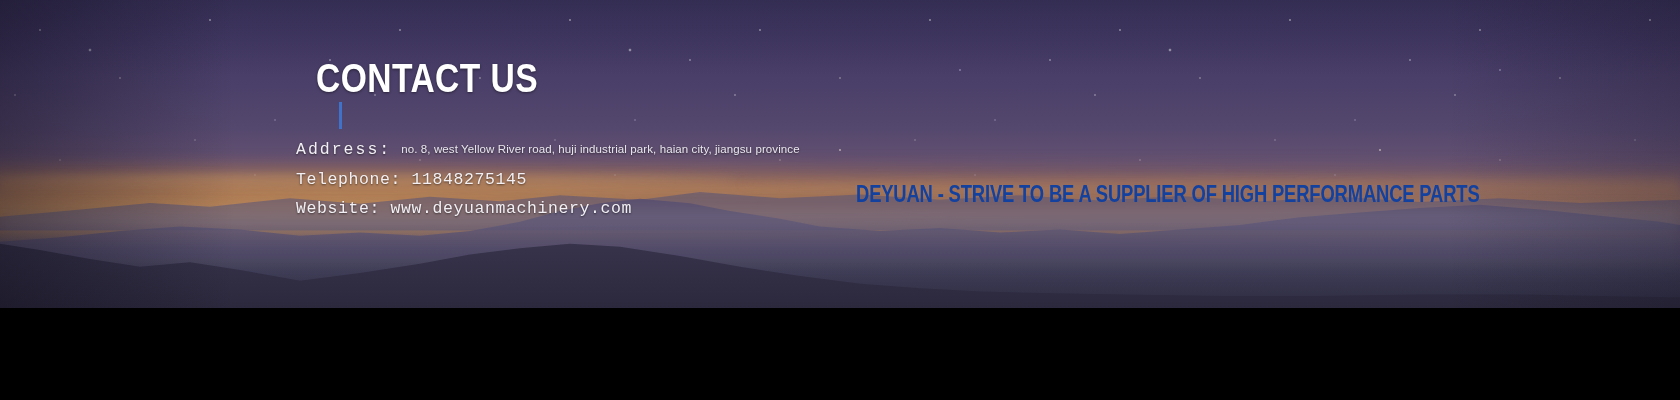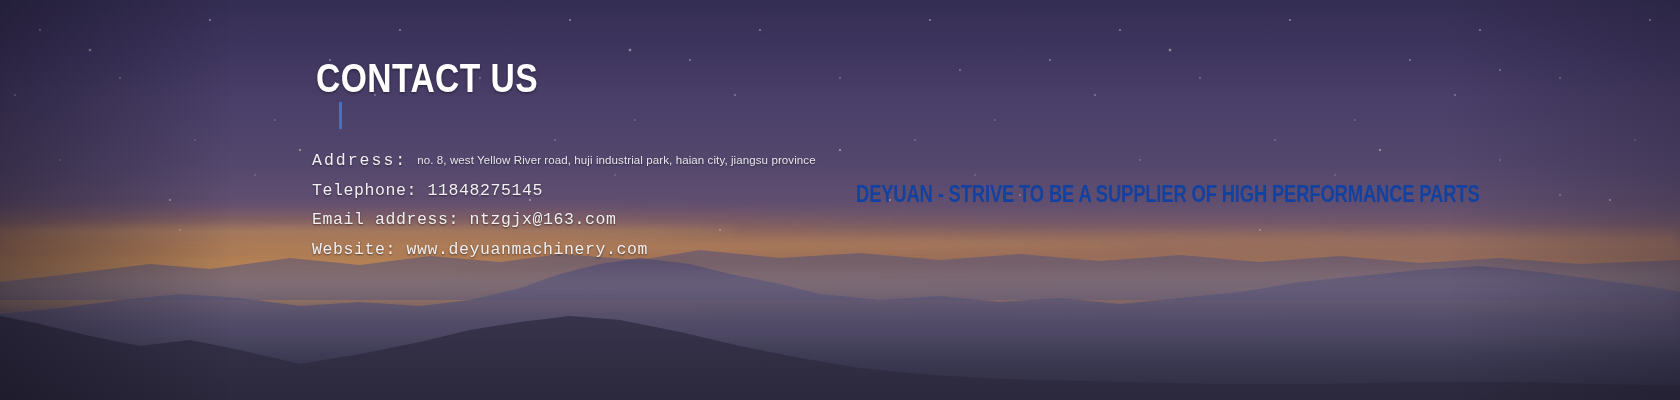--- a/index.html
+++ b/index.html
@@ -3,21 +3,21 @@
 <meta charset="utf-8">
 <style>
   html, body {
     margin: 0;
     padding: 0;
     background: #000;
   }
   .banner {
     position: relative;
     width: 1680px;
-    height: 400px;
+    height: 308px;
     overflow: hidden;
     font-family: "Liberation Sans", sans-serif;
   }
 
   
   .sky {
     position: absolute;
     inset: 0;
     background:
       linear-gradient(to bottom,
@@ -159,26 +159,26 @@
     position: absolute;
     left: 339px;
     top: 102px;
     width: 3px;
     height: 27px;
     background: #3f72c9;
   }
 
   .contact-list {
     position: absolute;
-    left: 312px;
+    left: 296px;
     top: 140px;
     font-family: "Liberation Mono", "DejaVu Sans Mono", monospace;
     color: #f2f0f4;
     font-size: 16.5px;
-    line-height: 41px;
+    line-height: 19px;
     letter-spacing: 0.6px;
     text-shadow: 0 1px 2px rgba(0,0,0,0.5);
     white-space: nowrap;
   }
   .contact-row { display: block; height: 29.5px; }
   .addr-label { letter-spacing: 2px; }
   .addr-value {
     font-family: "Liberation Sans", sans-serif;
     font-size: 11.5px;
     letter-spacing: 0.1px;
@@ -257,20 +257,19 @@
 
     <div class="heading">CONTACT US</div>
 
     <div class="accent-bar"></div>
 
     <div class="contact-list">
       <div class="contact-row">
         <span class="addr-label">Address:</span><span class="addr-value">no. 8, west Yellow River road, huji industrial park, haian city, jiangsu province</span>
       </div>
       <div class="contact-row">Telephone: 11848275145</div>
-      <div class="contact-row">Email address: ntzgjx@163.com</div>
       <div class="contact-row">Website: www.deyuanmachinery.com</div>
     </div>
 
     <div class="tagline">DEYUAN - STRIVE TO BE A SUPPLIER OF HIGH PERFORMANCE PARTS</div>
 
   </div>
 </div>
 
 </body></html>

